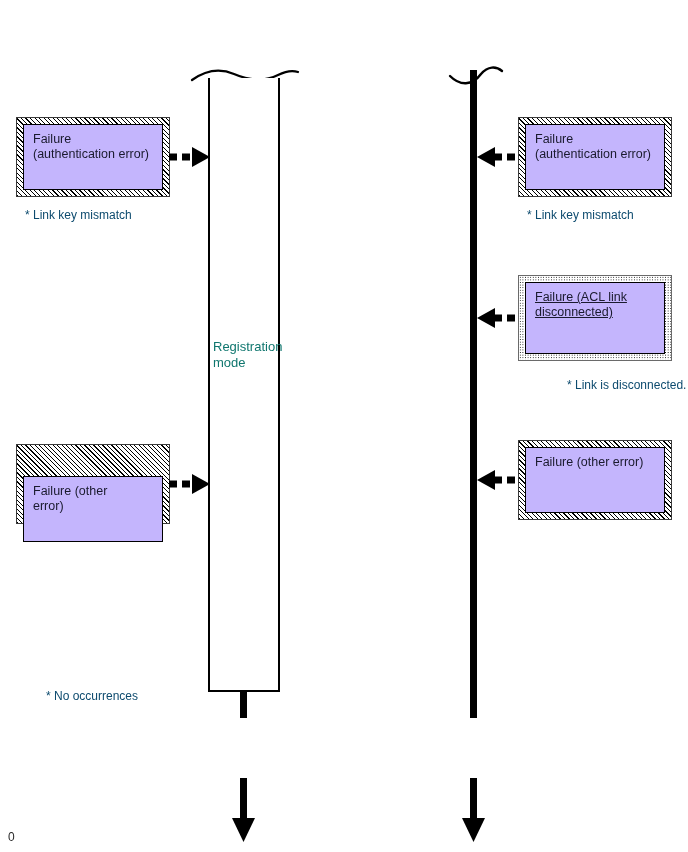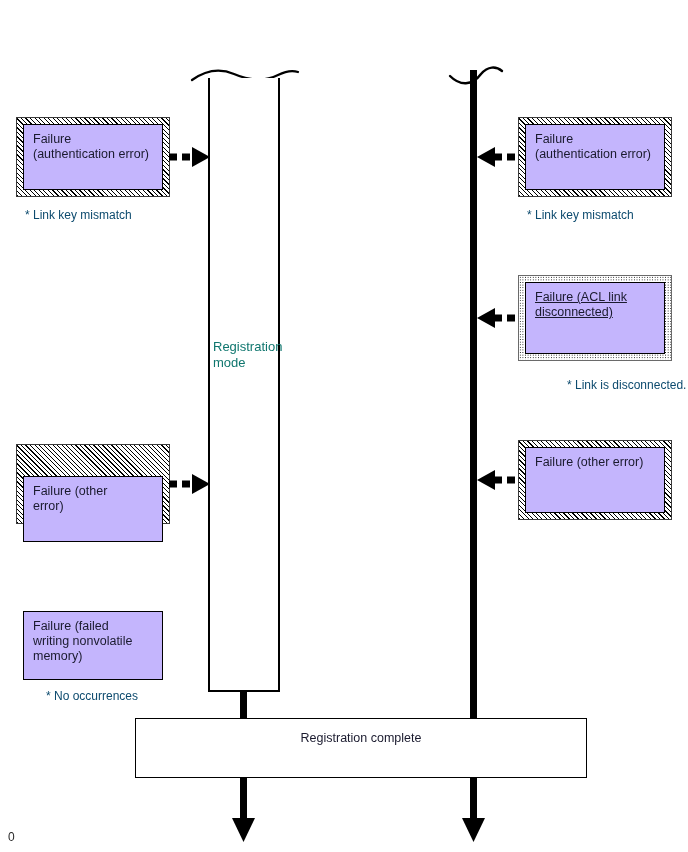--- a/index.html
+++ b/index.html
@@ -169,26 +169,22 @@
     <path d="M24,3 L42,13 L24,23 Z" fill="#000000"></path>
   </svg>
 
   <div class="hatch-band" style="left:518px; top:440px; width:154px; height:80px;"></div>
   <div class="node" style="left:525px; top:447px; width:140px; height:66px;">Failure (other error)</div>
   <svg class="abs" style="left:474px; top:467px; width:46px; height:26px;">
     <line x1="20" y1="13" x2="45" y2="13" stroke="#000000" stroke-width="7" stroke-dasharray="8,5"></line>
     <path d="M21,3 L3,13 L21,23 Z" fill="#000000"></path>
   </svg>
 
-  <div class="node" style="left:23px; top:611px; width:140px; height:69px;">Failure (failed
-writing nonvolatile
-memory)</div>
   <div class="note" style="left:25px; top:689px;margin-left:21px;">* No occurrences</div>
 
-  <div class="bar" style="left:135px; top:718px; width:452px; height:60px;">Registration complete</div>
 
   <svg class="abs" style="left:228px; top:778px; width:32px; height:66px;">
     <line x1="15.5" y1="0" x2="15.5" y2="44" stroke="#000000" stroke-width="7"></line>
     <path d="M4,40 L27,40 L15.5,64 Z" fill="#000000"></path>
   </svg>
   <svg class="abs" style="left:458px; top:778px; width:32px; height:66px;">
     <line x1="15.5" y1="0" x2="15.5" y2="44" stroke="#000000" stroke-width="7"></line>
     <path d="M4,40 L27,40 L15.5,64 Z" fill="#000000"></path>
   </svg>
 

